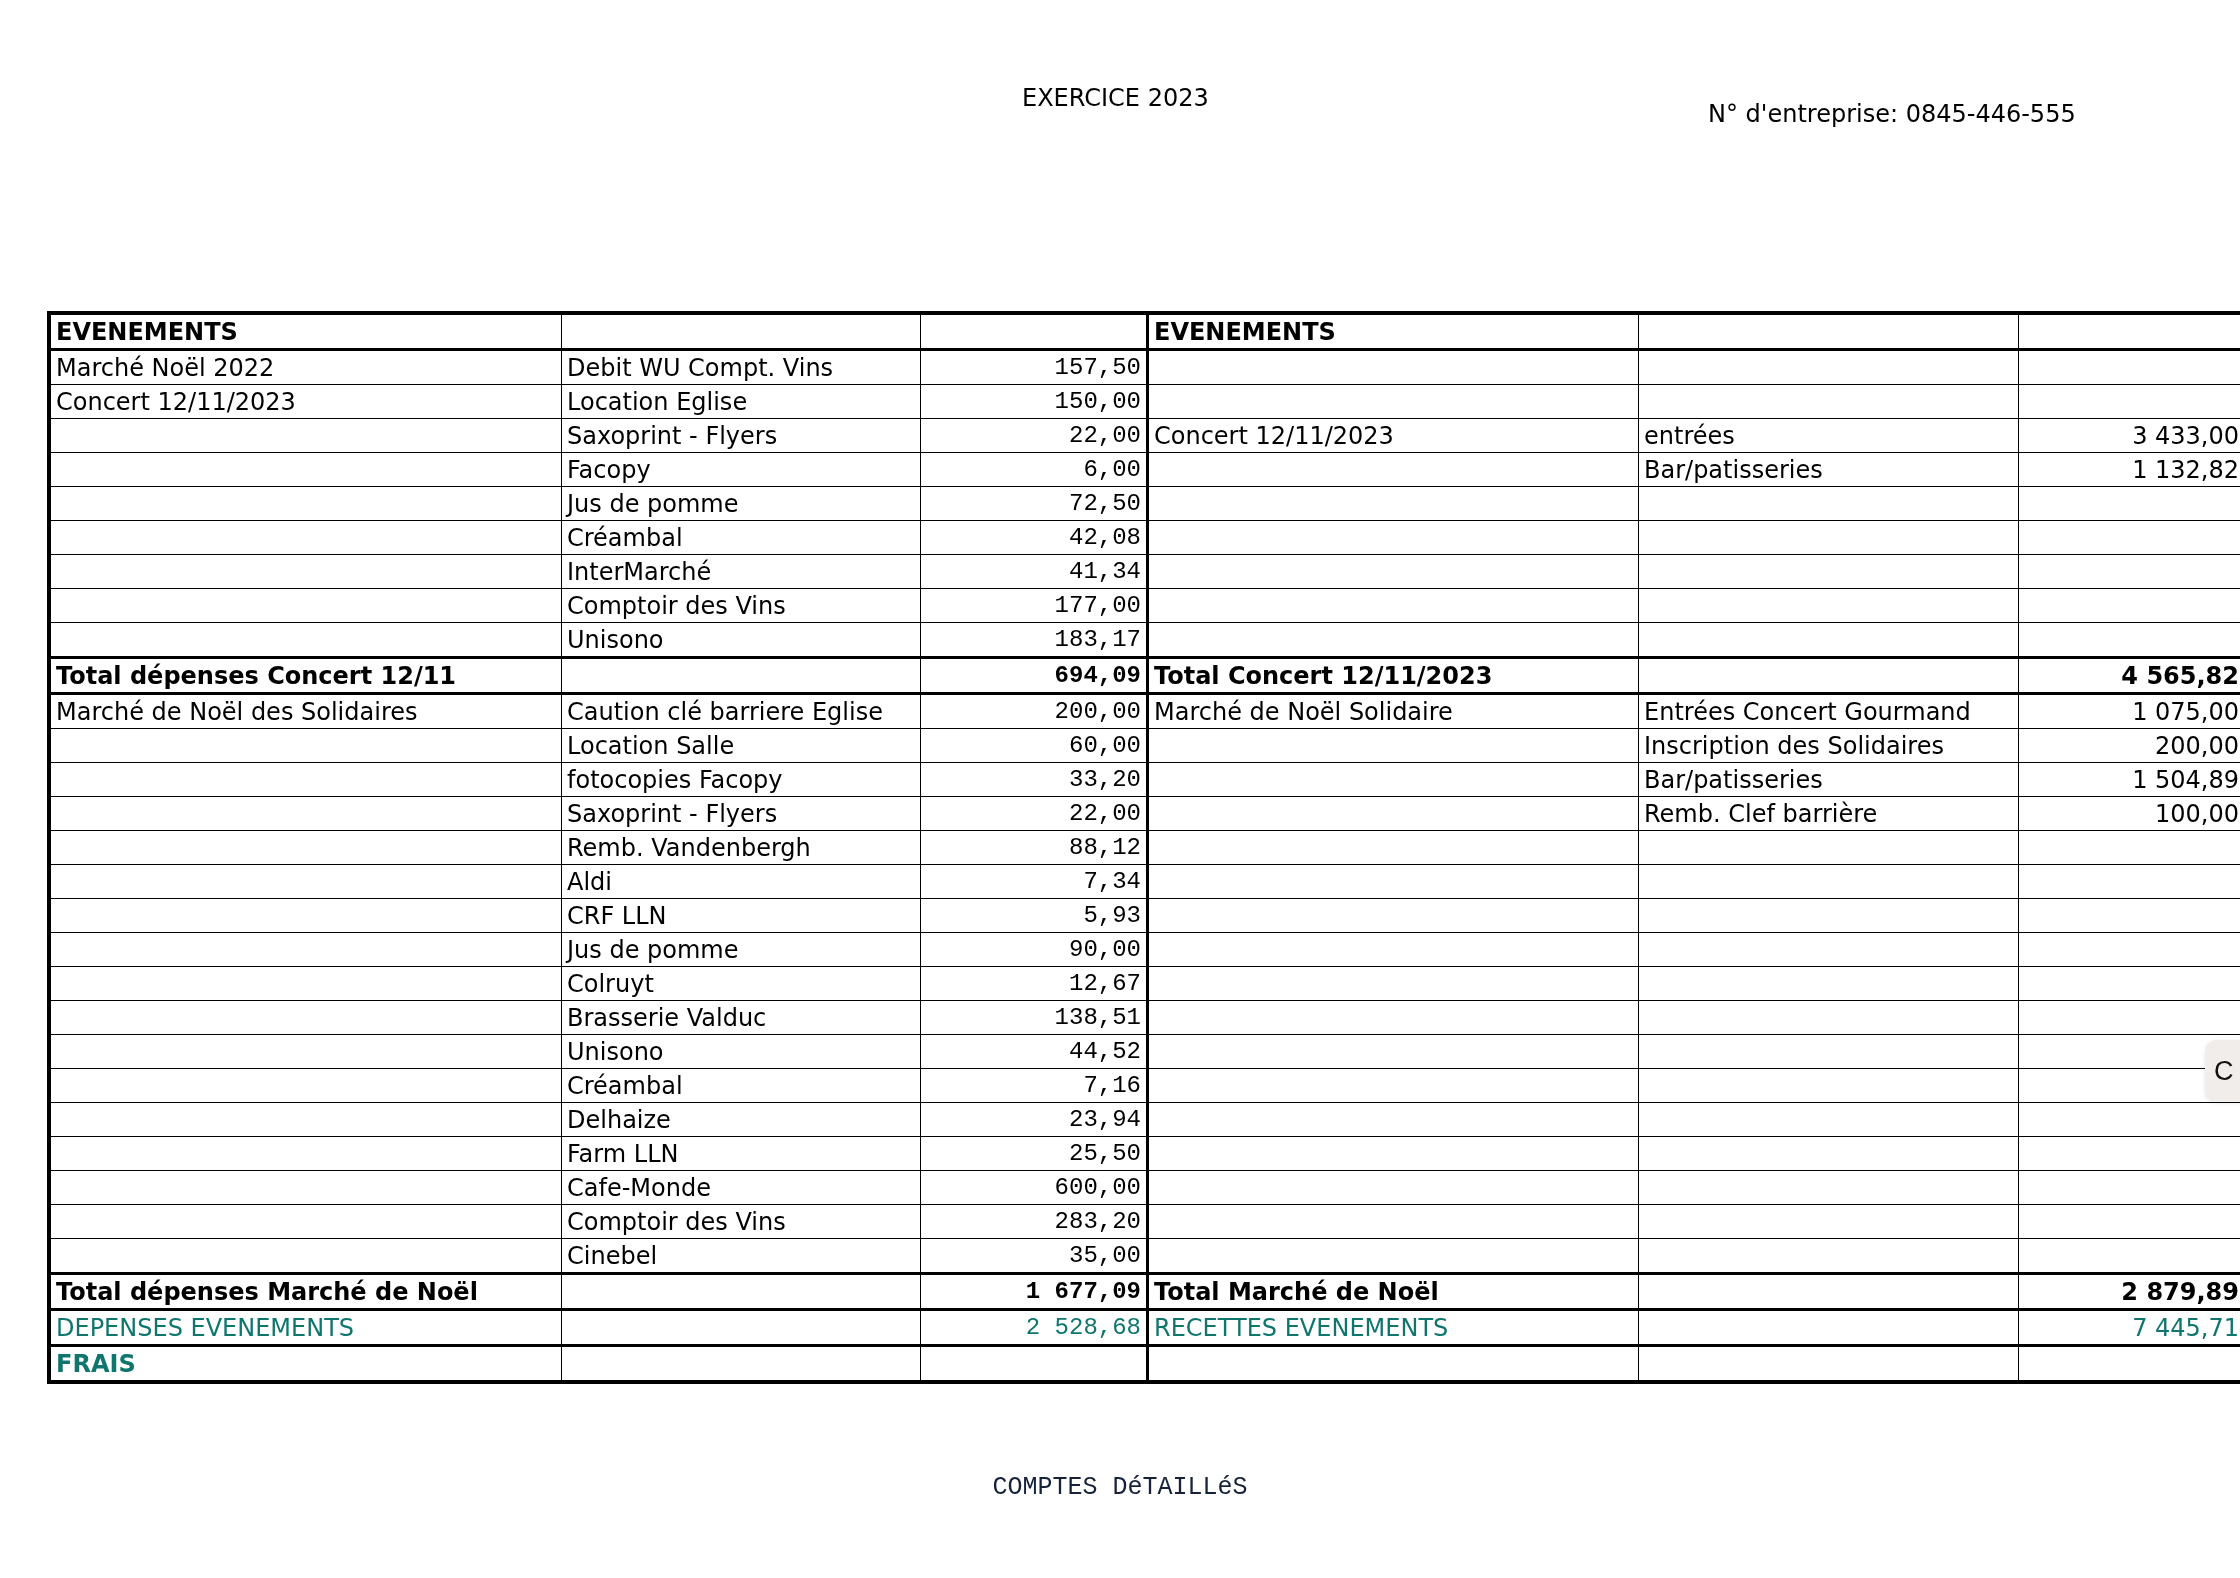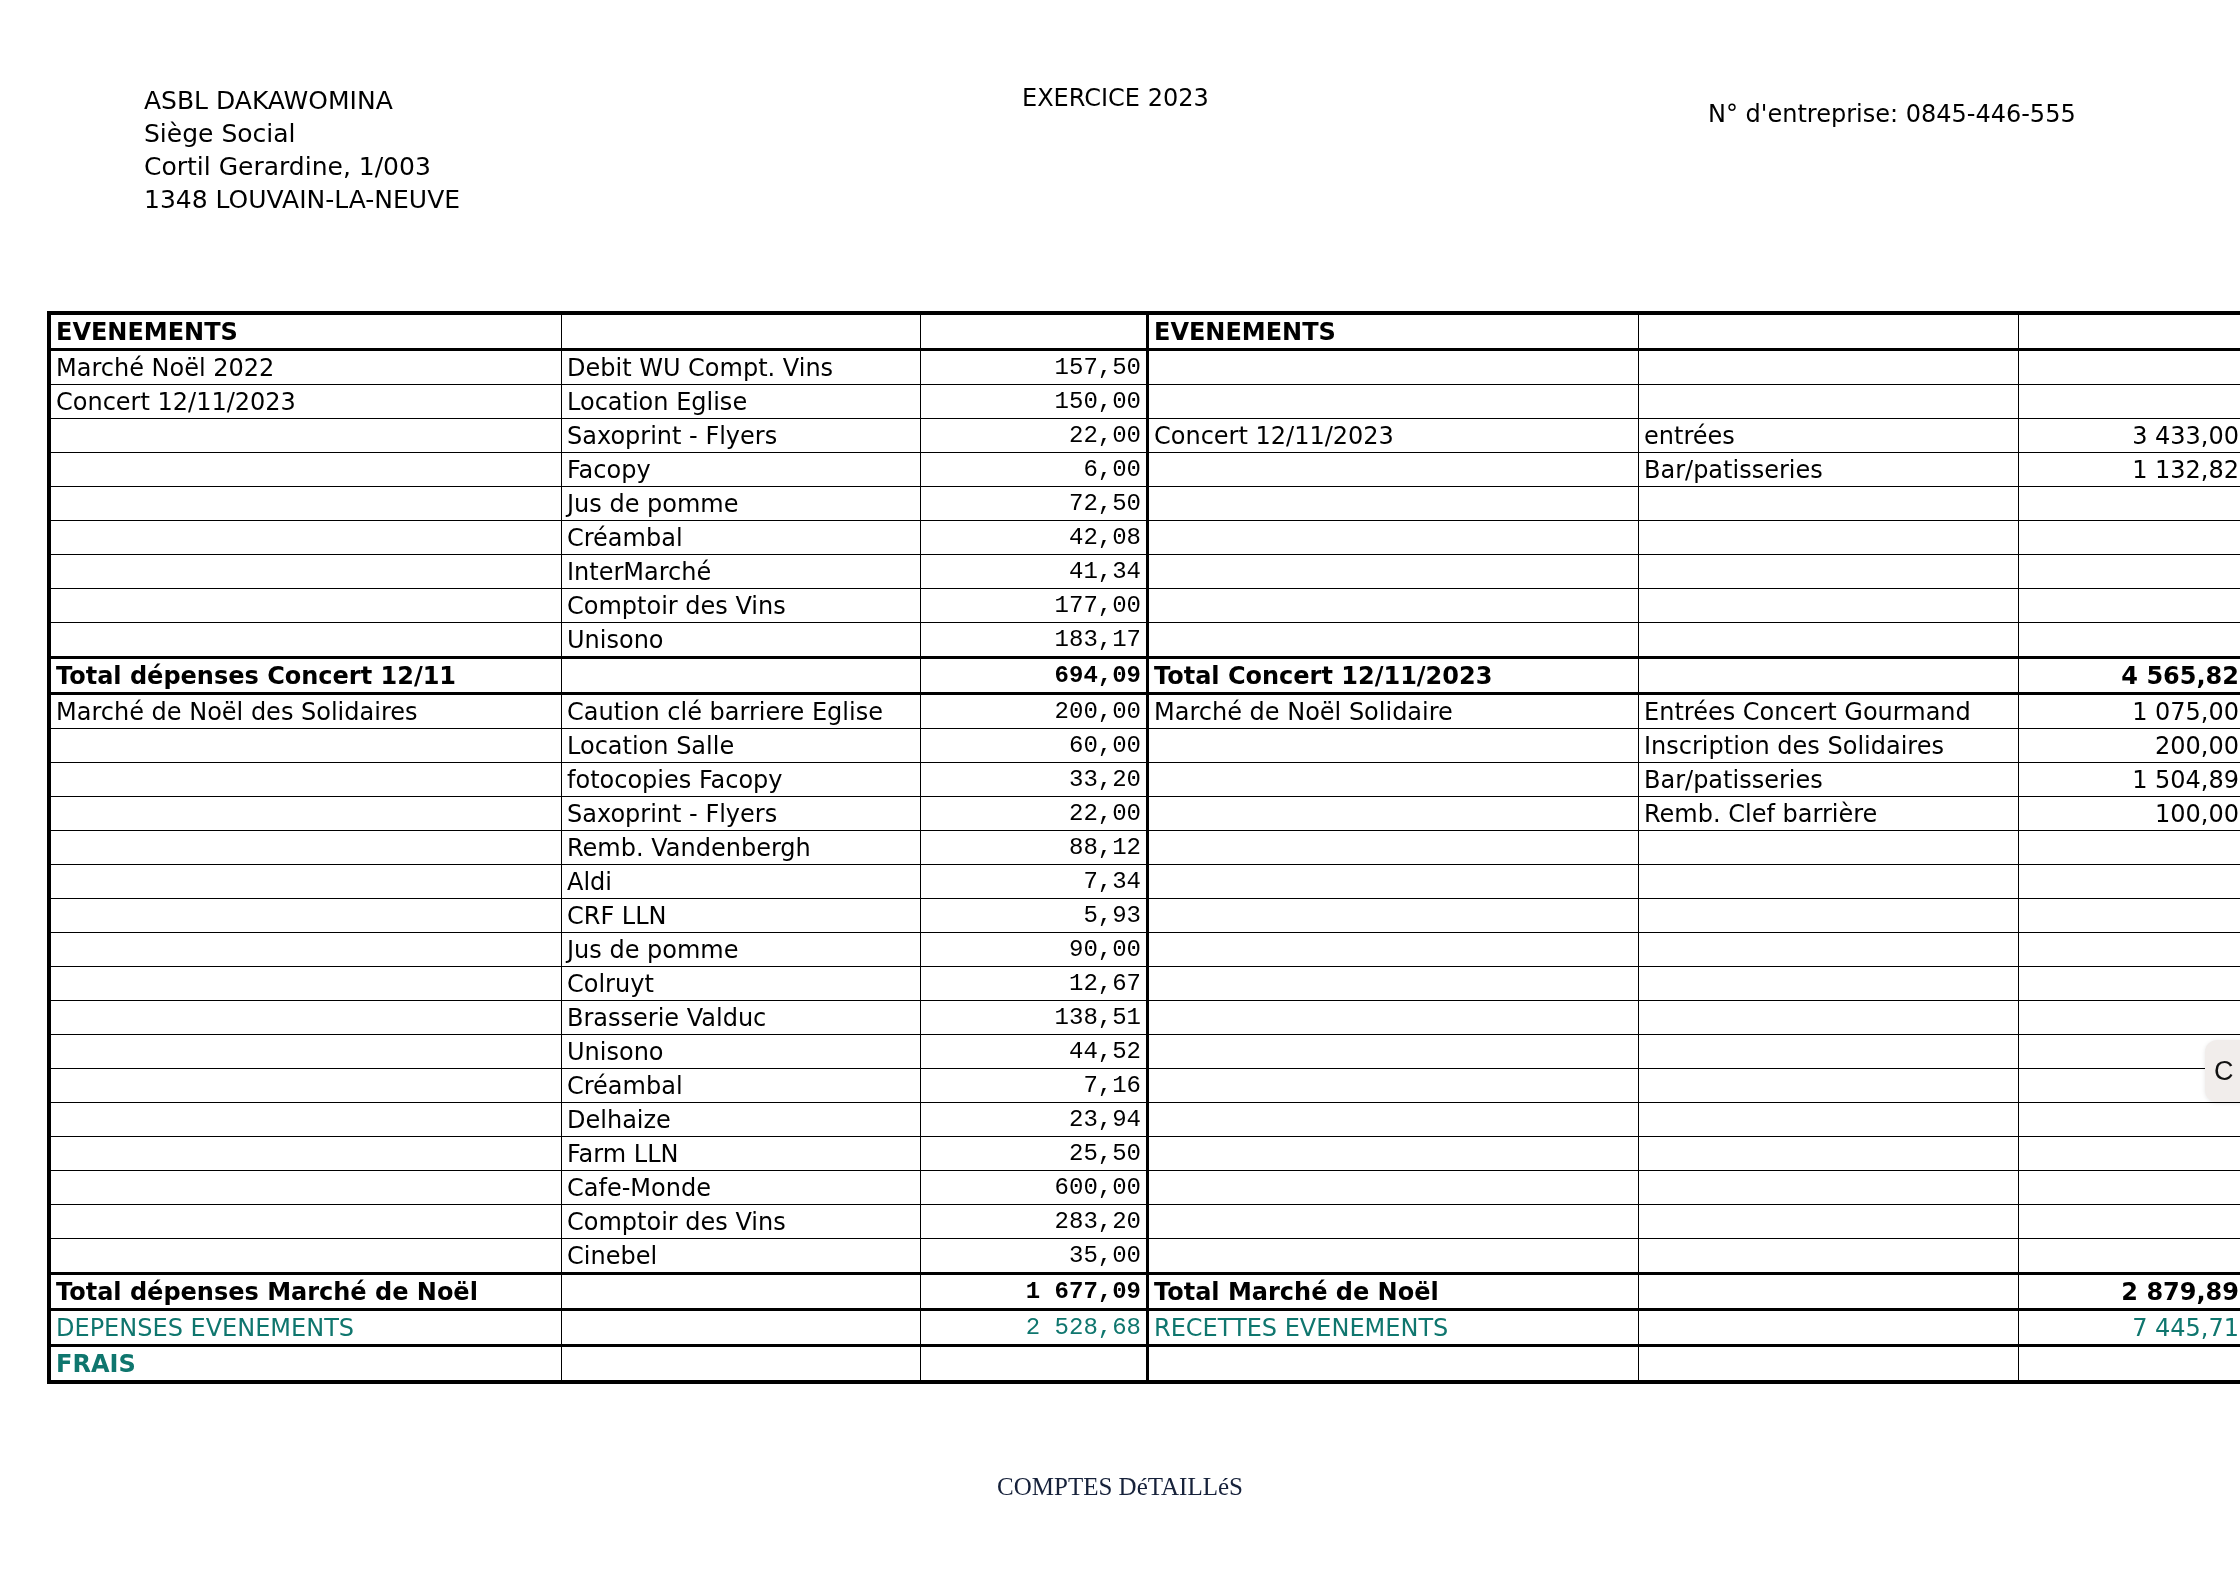--- a/index.html
+++ b/index.html
@@ -93,21 +93,21 @@
   .red  { color: #0f766e; }
 
   
   .footer {
     position: absolute;
     left: 0;
     top: 1473px;
     width: 2240px;
     text-align: center;
     font-size: 25px;
-    font-family: Liberation Serif, serif;
+    font-family: Liberation Mono, monospace;
     color: #16213a;
   }
 
   
   .side-panel {
     position: absolute;
     left: 2205px;
     top: 1040px;
     width: 60px;
     height: 62px;
@@ -122,26 +122,20 @@
     padding-left: 9px;
     box-sizing: border-box;
     overflow: hidden;
     font-family: "Liberation Sans", sans-serif;
   }
 </style>
 </head>
 <body>
 
 <div class="header">
-  <div class="org-block">
-    <div>ASBL DAKAWOMINA</div>
-    <div>Siège Social</div>
-    <div>Cortil Gerardine, 1/003</div>
-    <div>1348 LOUVAIN-LA-NEUVE</div>
-  </div>
   <div class="exercice-pos">EXERCICE 2023</div>
   <div class="entreprise">N° d'entreprise: 0845-446-555</div>
 </div>
 
 <table class="sheet">
   <tbody>
       <tr class="hdr">
         <td class="c1">EVENEMENTS</td>
         <td class="c2"></td>
         <td class="c3"></td>

